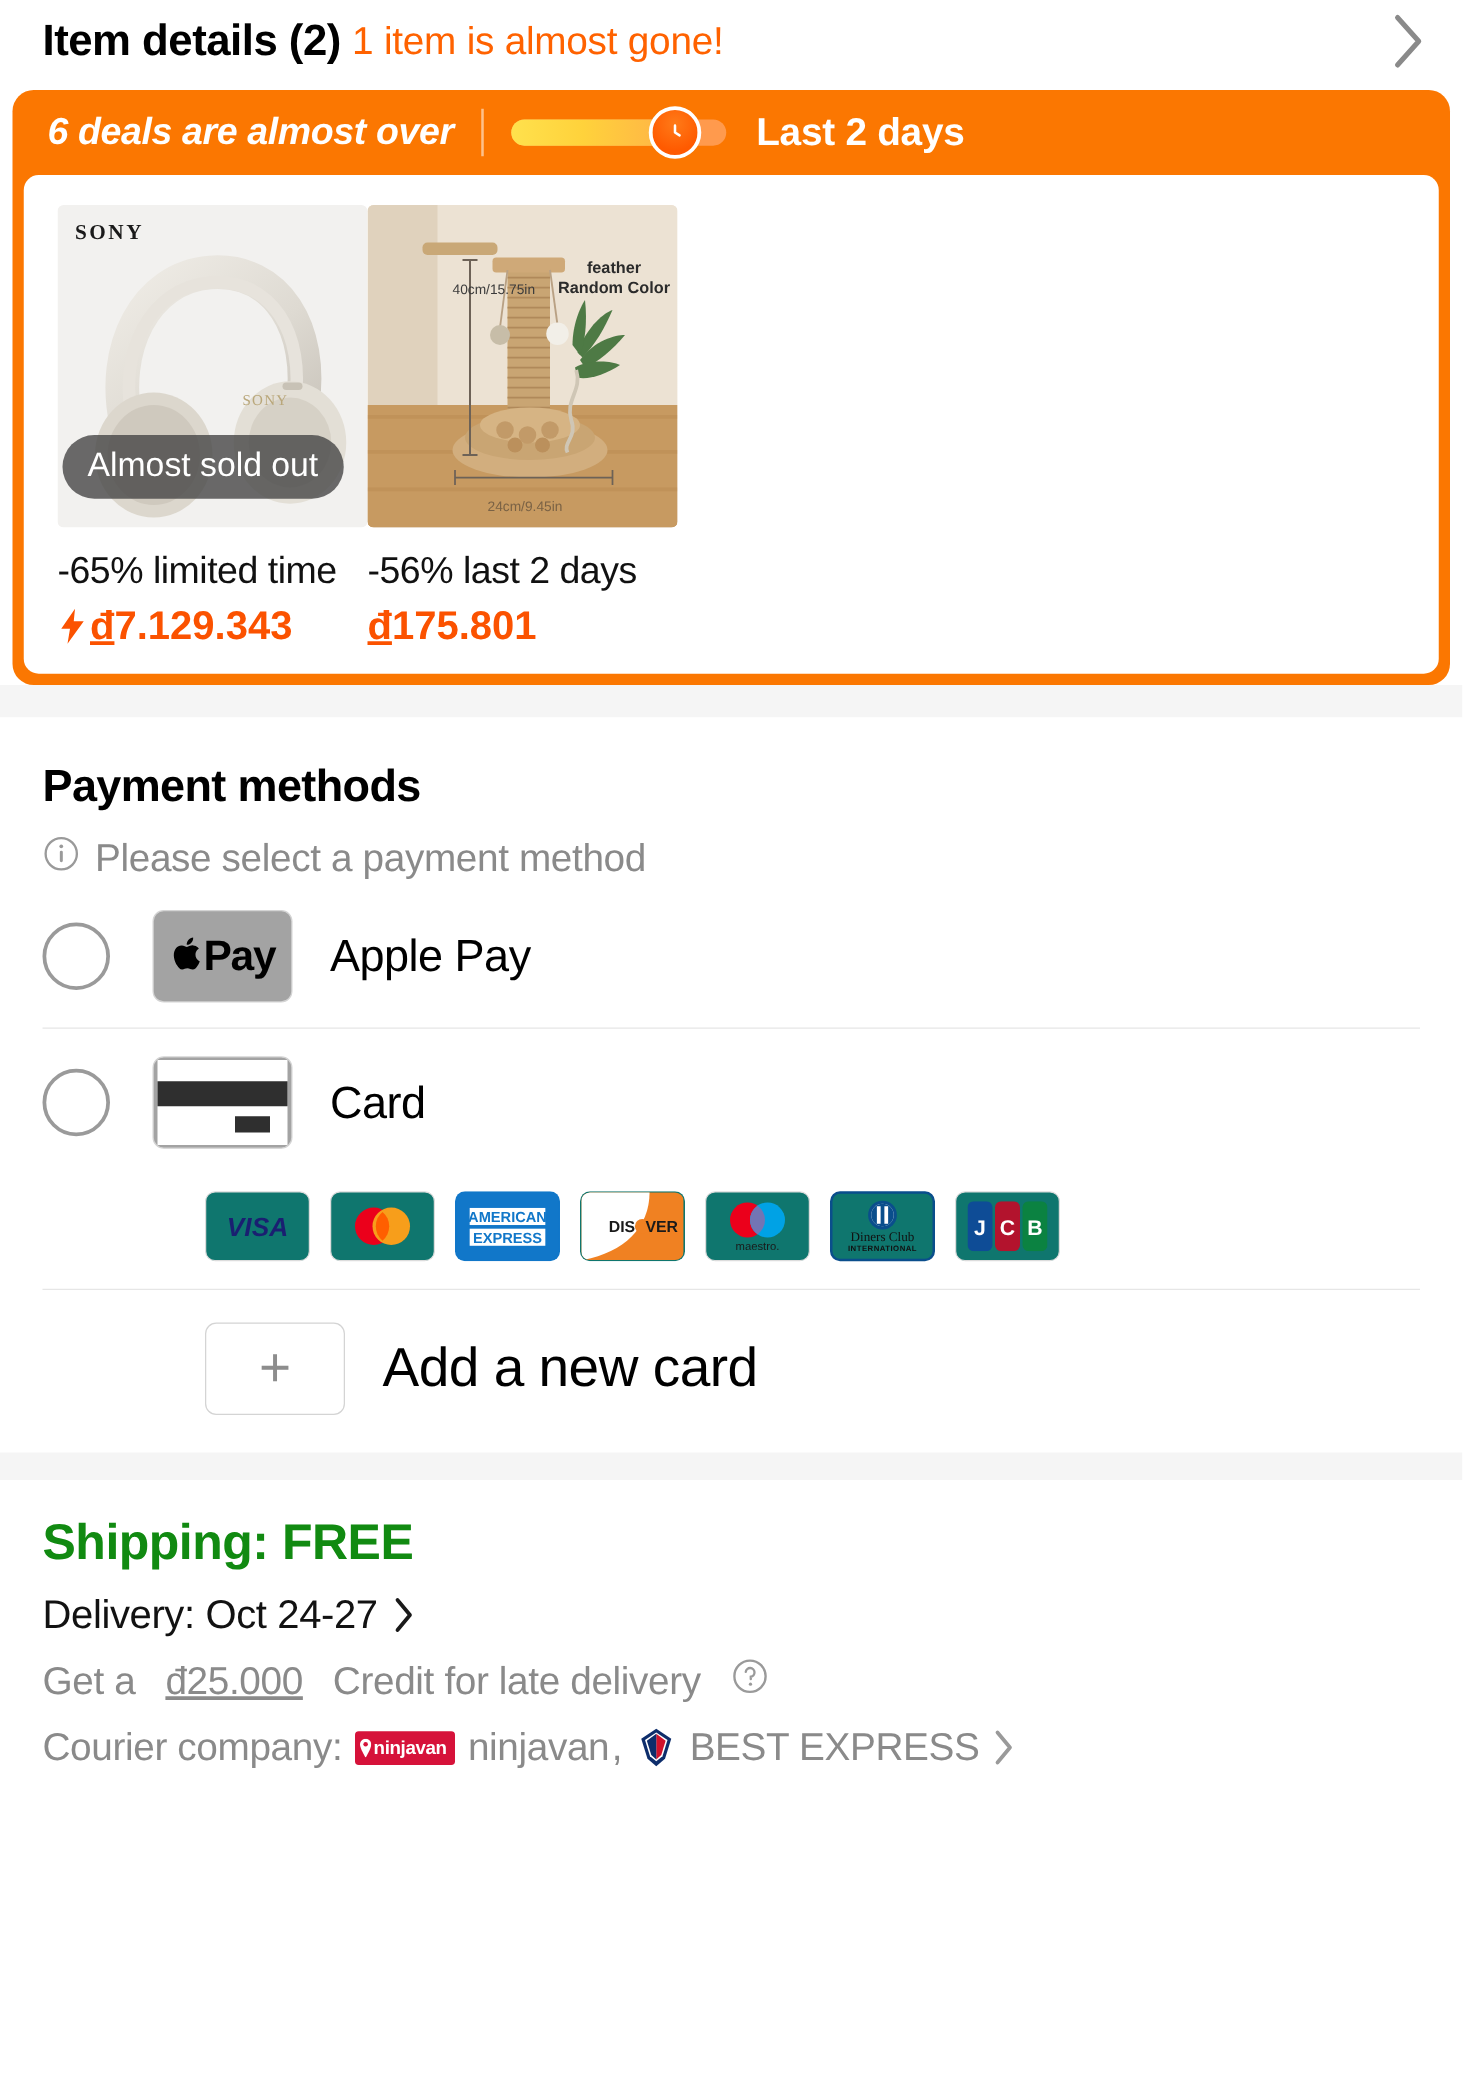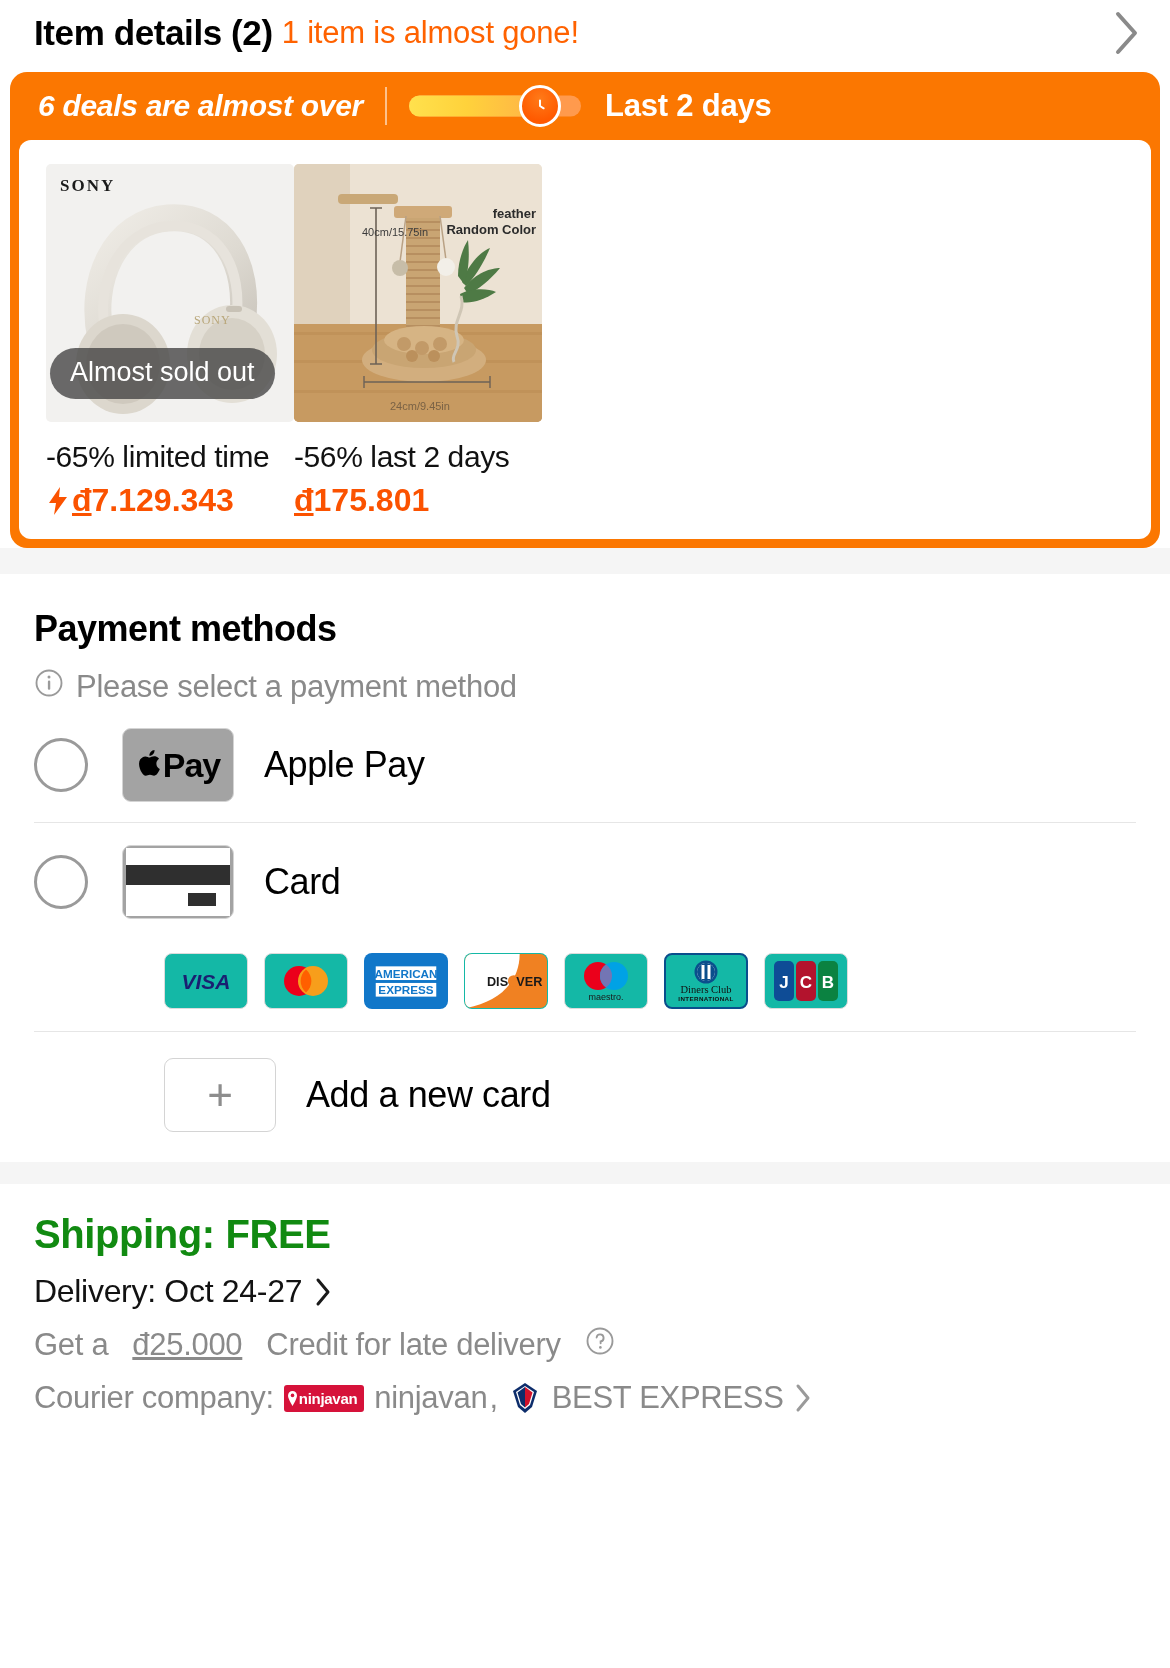--- a/index.html
+++ b/index.html
@@ -163,21 +163,21 @@
     font-size:17px; font-weight:800; letter-spacing:2px;
     color:#1a1a1a; font-family:"Liberation Serif", serif;
   }
 
   
   .ct-bg { width:100%; height:100%; position:relative;
     background: linear-gradient(180deg,#efe6d9 0%, #e9dccb 62%, #c99c63 62%, #b98a52 100%); }
   .ct-label {
     position:absolute; right:6px; top:42px;
     font-size:13px; font-weight:700; color:#2b2b2b; line-height:1.25;
-    text-align:right;
+    text-align:center;
   }
   .ct-dim-v {
     position:absolute; left:68px; top:62px;
     font-size:11px; color:#3b3b3b;
   }
   .ct-dim-h {
     position:absolute; left:96px; bottom:10px;
     font-size:11px; color:#7a6245;
   }
 
@@ -237,36 +237,36 @@
   .pm-divider { height: 1px; background: #e6e6e6; }
 
   .brand-row {
     display: flex; gap: 16px;
     padding: 14px 0 22px 130px;
   }
   .brand {
     width: 84px; height: 56px;
     border: 1px solid #dcdcdc;
     border-radius: 8px;
-    background: #14b8a6;
+    background: #0f766e;
     display: flex; align-items: center; justify-content: center;
     overflow: hidden;
     flex: 0 0 auto;
   }
   .brand.nopad { border-color: transparent; }
 
   .addcard-row { display:flex; align-items:center; padding: 26px 0 30px 0; }
   .addcard-box {
     width: 112px; height: 74px;
     border: 1px solid #d4d4d4; border-radius: 9px;
     display:flex; align-items:center; justify-content:center;
     color:#8d8d8d; font-size: 44px; font-weight: 300; line-height: 1;
     margin-left: 130px;
   }
-  .addcard-label { font-size: 36px; color:#000; margin-left: 30px; letter-spacing:-0.4px; }
+  .addcard-label { font-size: 44px; color:#000; margin-left: 30px; letter-spacing:-0.4px; }
 
   
   .ship-section { padding: 28px 34px 0 34px; background:#fff; }
   .ship-free {
     font-size: 40px; font-weight: 700; color: #118a11;
     letter-spacing: -0.4px;
   }
   .ship-delivery {
     font-size: 32px; color: #121212;
     margin-top: 16px;

